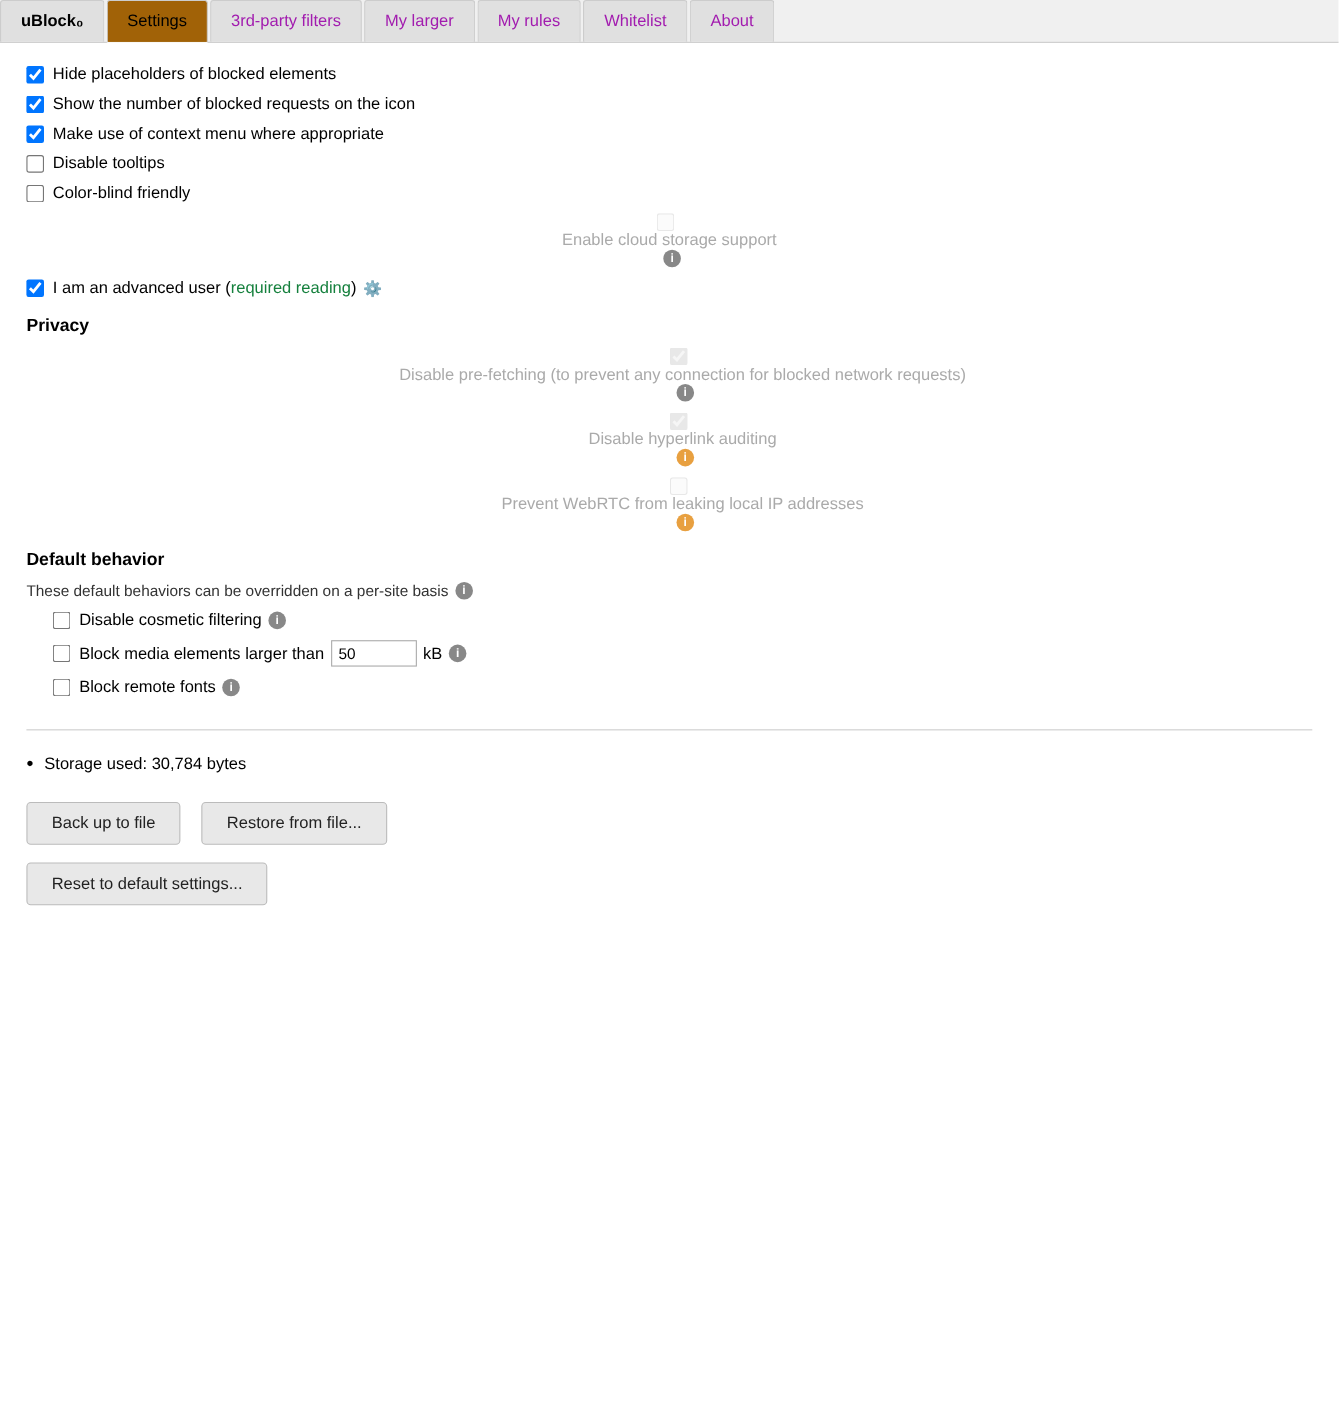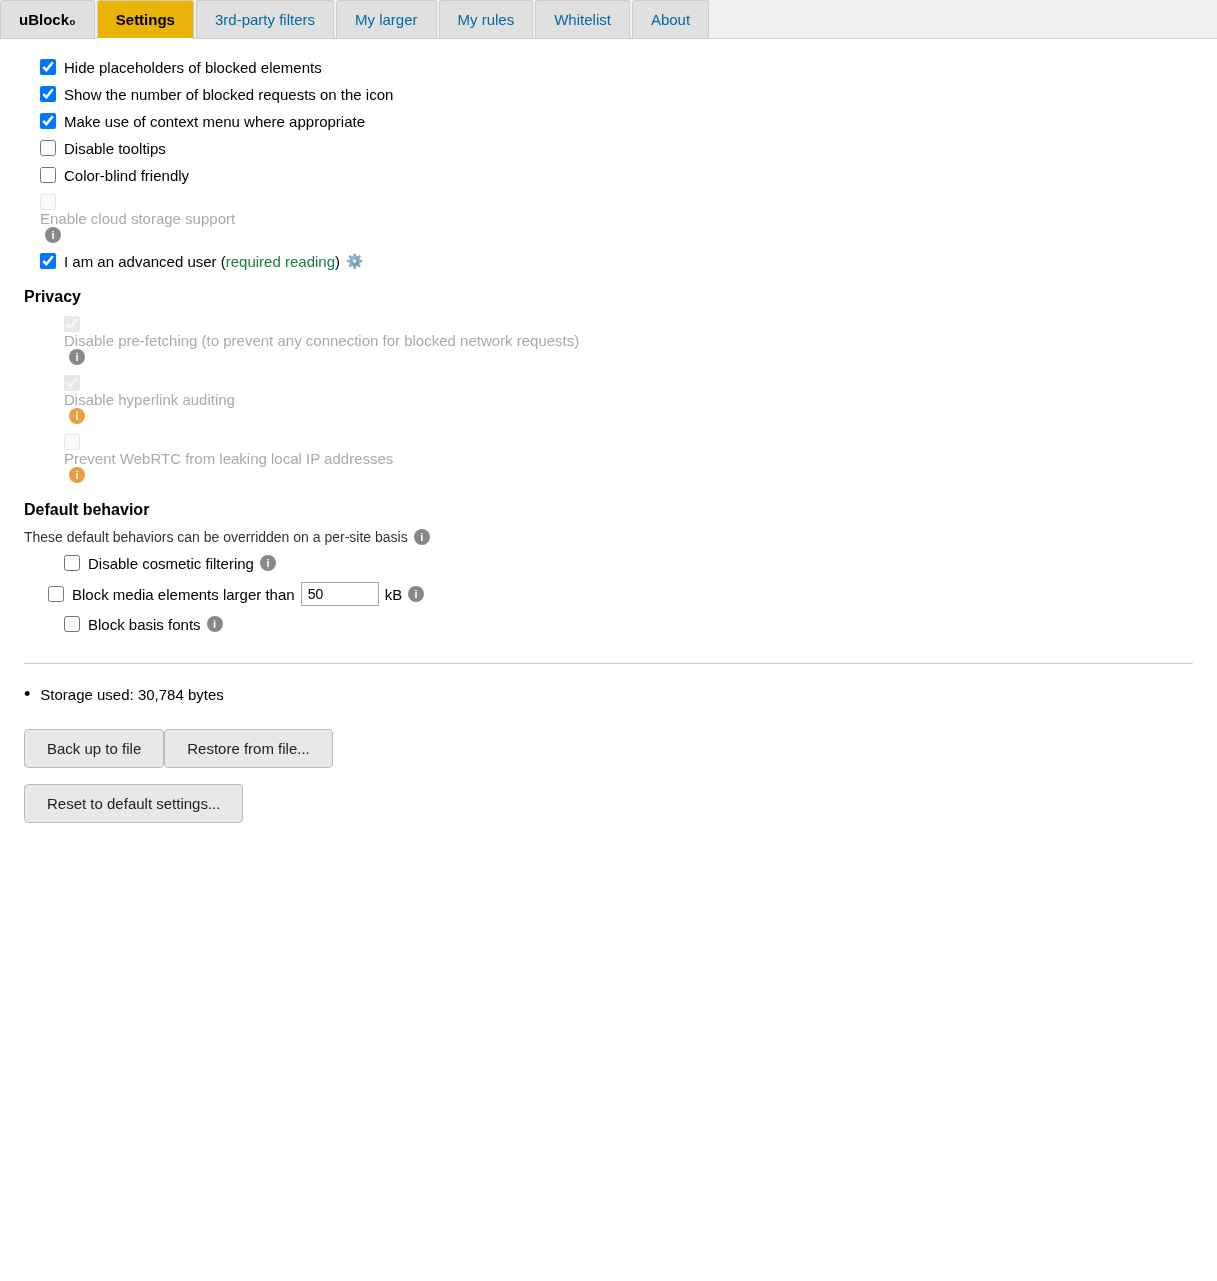--- a/index.html
+++ b/index.html
@@ -21,47 +21,47 @@
       background: #f0f0f0;
     }
     .tab {
       padding: 10px 18px;
       cursor: pointer;
       border: 1px solid #ccc;
       border-bottom: none;
       background: #e0e0e0;
       margin-right: 2px;
       font-size: 15px;
-      color: #0369a1;
+      color: #a21caf;
       border-radius: 3px 3px 0 0;
       user-select: none;
     }
     .tab.active {
-      background: #eab308;
+      background: #a16207;
       border-bottom: 1px solid #fff;
       margin-bottom: -1px;
       color: #000;
-      font-weight: bold;
+      font-weight: normal;
     }
     .tab:first-child {
       font-weight: bold;
       color: #000;
     }
 
     
     .content {
       padding: 20px 24px;
     }
 
     
     .checkbox-row {
       display: flex;
+      align-items: center;
       margin-bottom: 10px;
       font-size: 15px;
-      margin-left: 16px;
     }
     .checkbox-row input[type="checkbox"] {
       width: 16px;
       height: 16px;
       margin-right: 8px;
       flex-shrink: 0;
       cursor: pointer;
     }
     .checkbox-row.disabled {
       color: #aaa;
@@ -164,21 +164,21 @@
       font-size: 15px;
     }
     .bullet {
       margin-right: 10px;
       font-size: 18px;
     }
 
     
     .btn-row {
       display: flex;
-      gap: 0;
+      gap: 19px;
       margin-bottom: 16px;
     }
     .btn {
       padding: 10px 22px;
       font-size: 15px;
       background: #e8e8e8;
       border: 1px solid #bbb;
       border-radius: 4px;
       cursor: pointer;
       color: #222;
@@ -278,21 +278,21 @@
     <div class="media-row">
       <input type="checkbox" id="block_media" style="">
       <label for="block_media">Block media elements larger than</label>
       <input type="text" class="media-size-input" value="50" style="">
       <span>kB</span>
       <span class="info-icon" style="margin-left:6px;">i</span>
     </div>
 
     <div class="checkbox-row">
       <input type="checkbox" id="block_remote_fonts" style="">
-      <label for="block_remote_fonts">Block basis fonts</label>
+      <label for="block_remote_fonts">Block remote fonts</label>
       <span class="info-icon" style="margin-left:6px;">i</span>
     </div>
   </div>
 
   <hr class="divider">
 
   <div class="storage-info">
     <span class="bullet">•</span>
     <span>Storage used:</span>&nbsp;
     <span>30,784 bytes</span>

